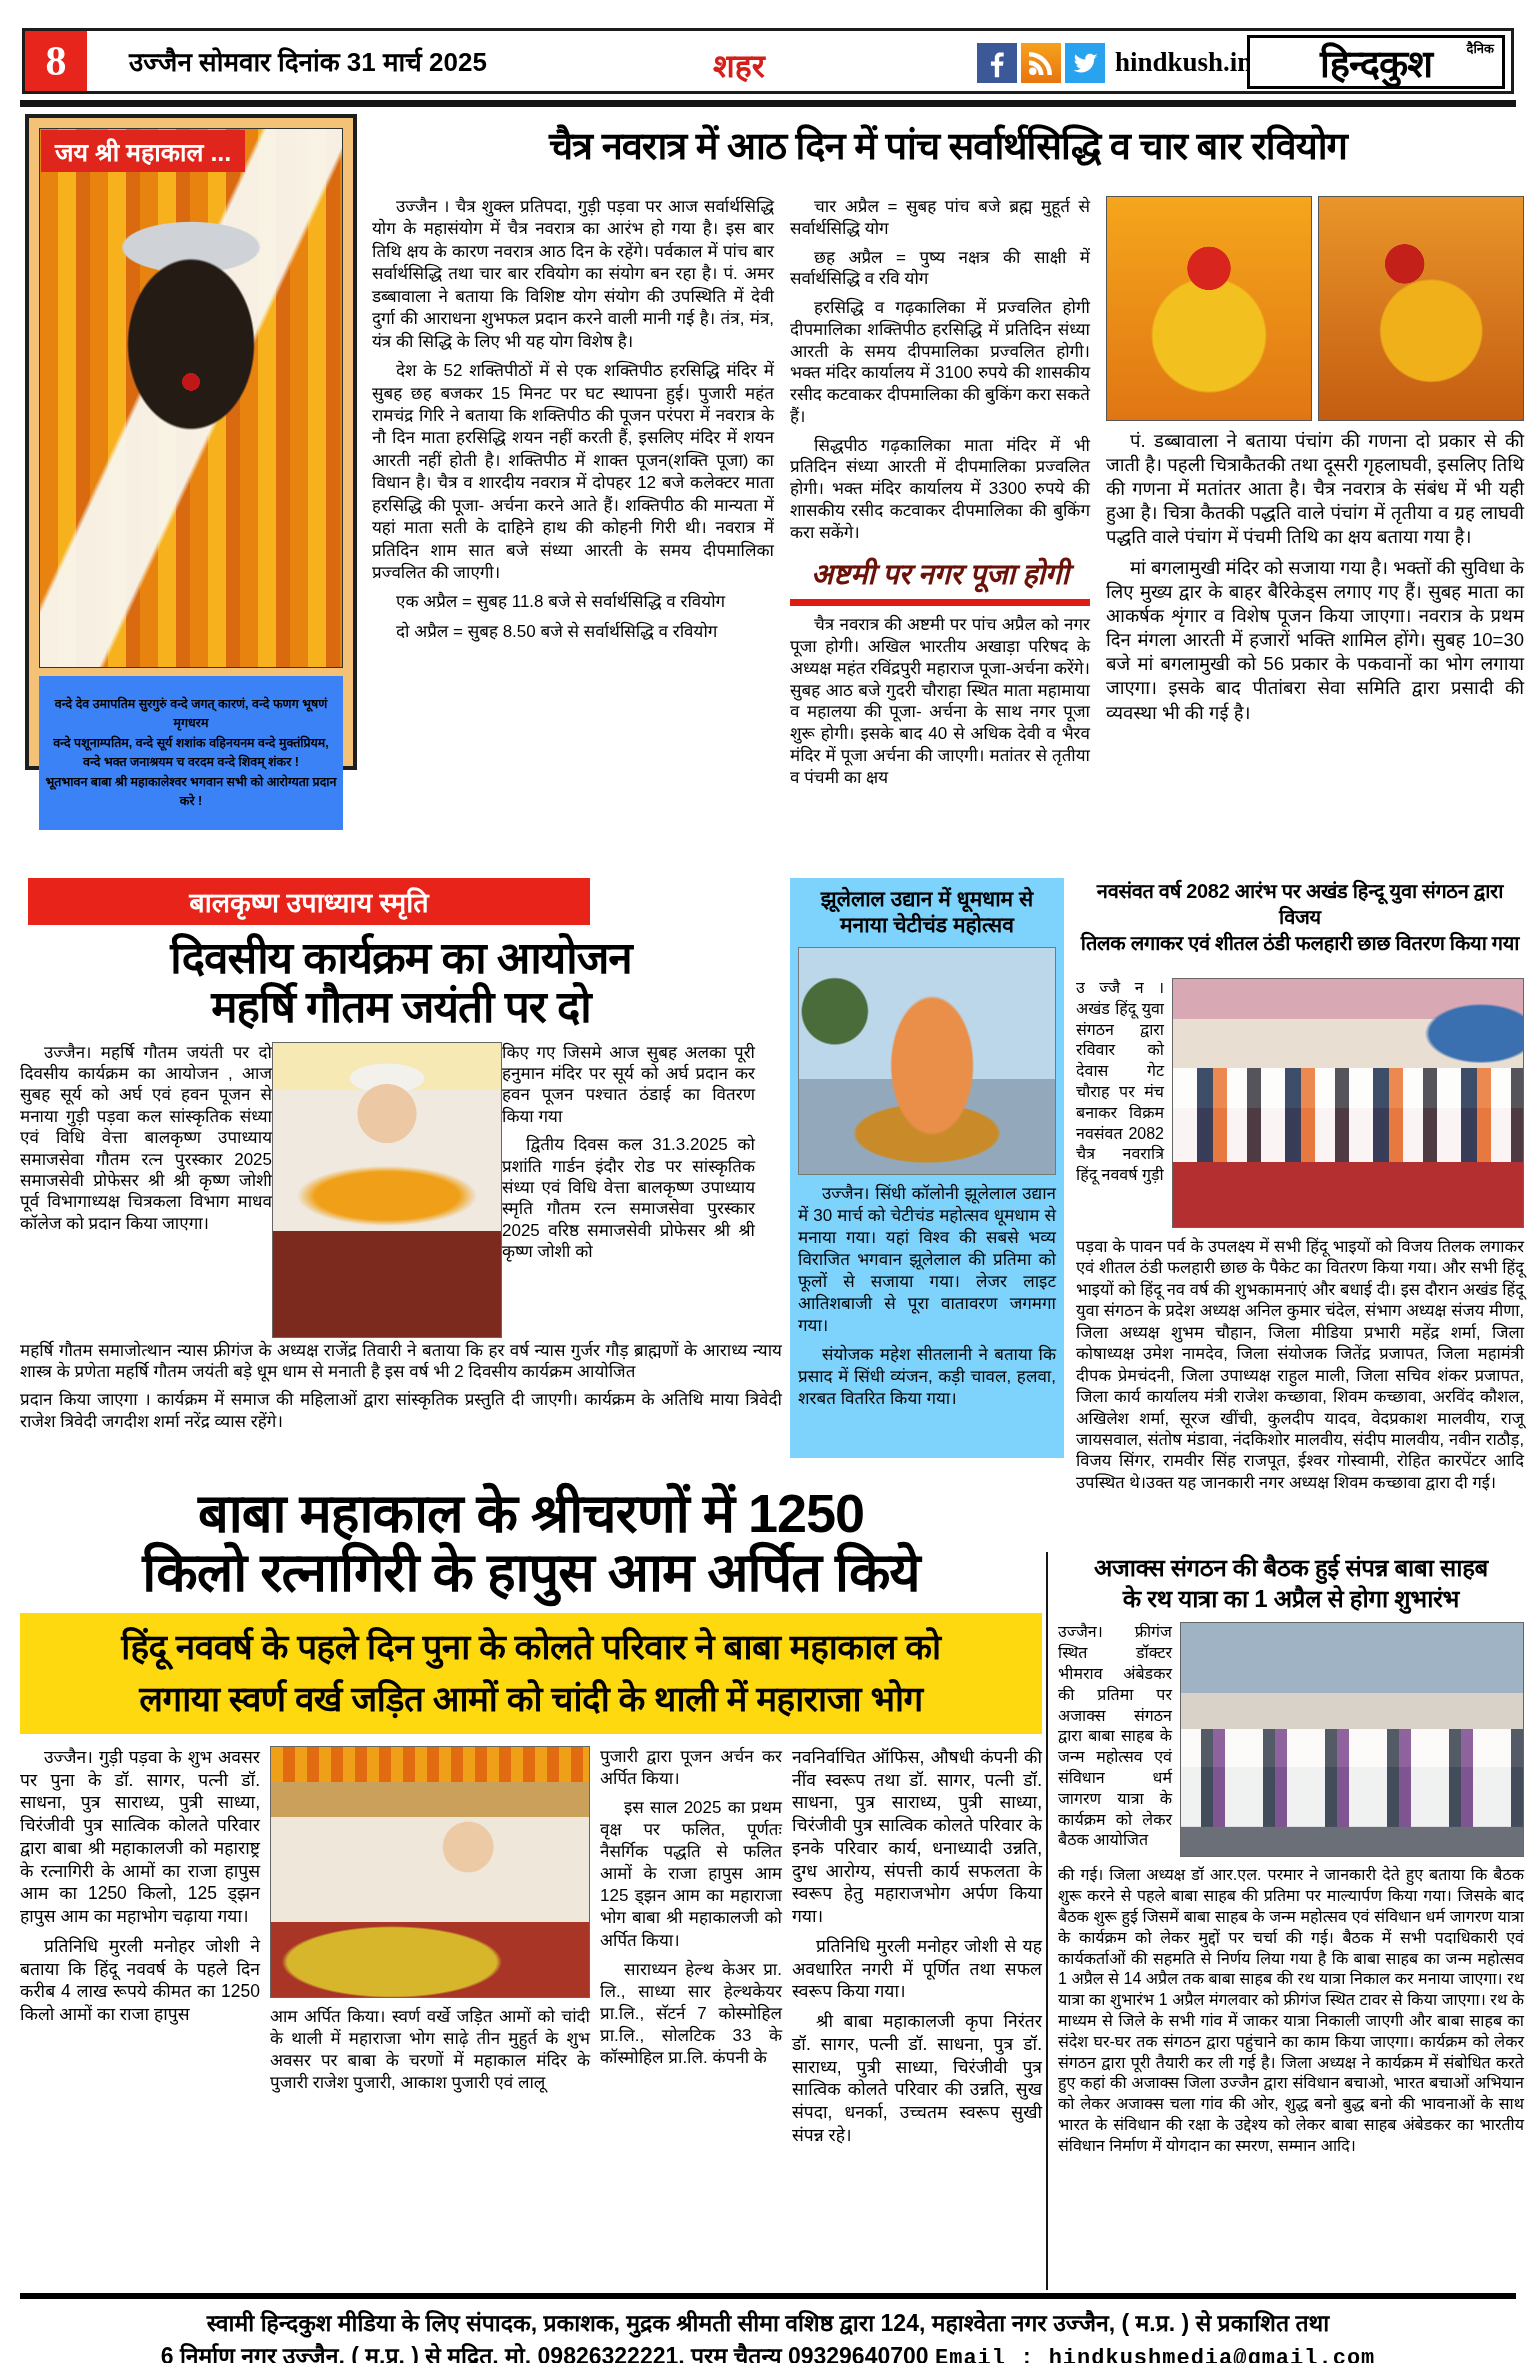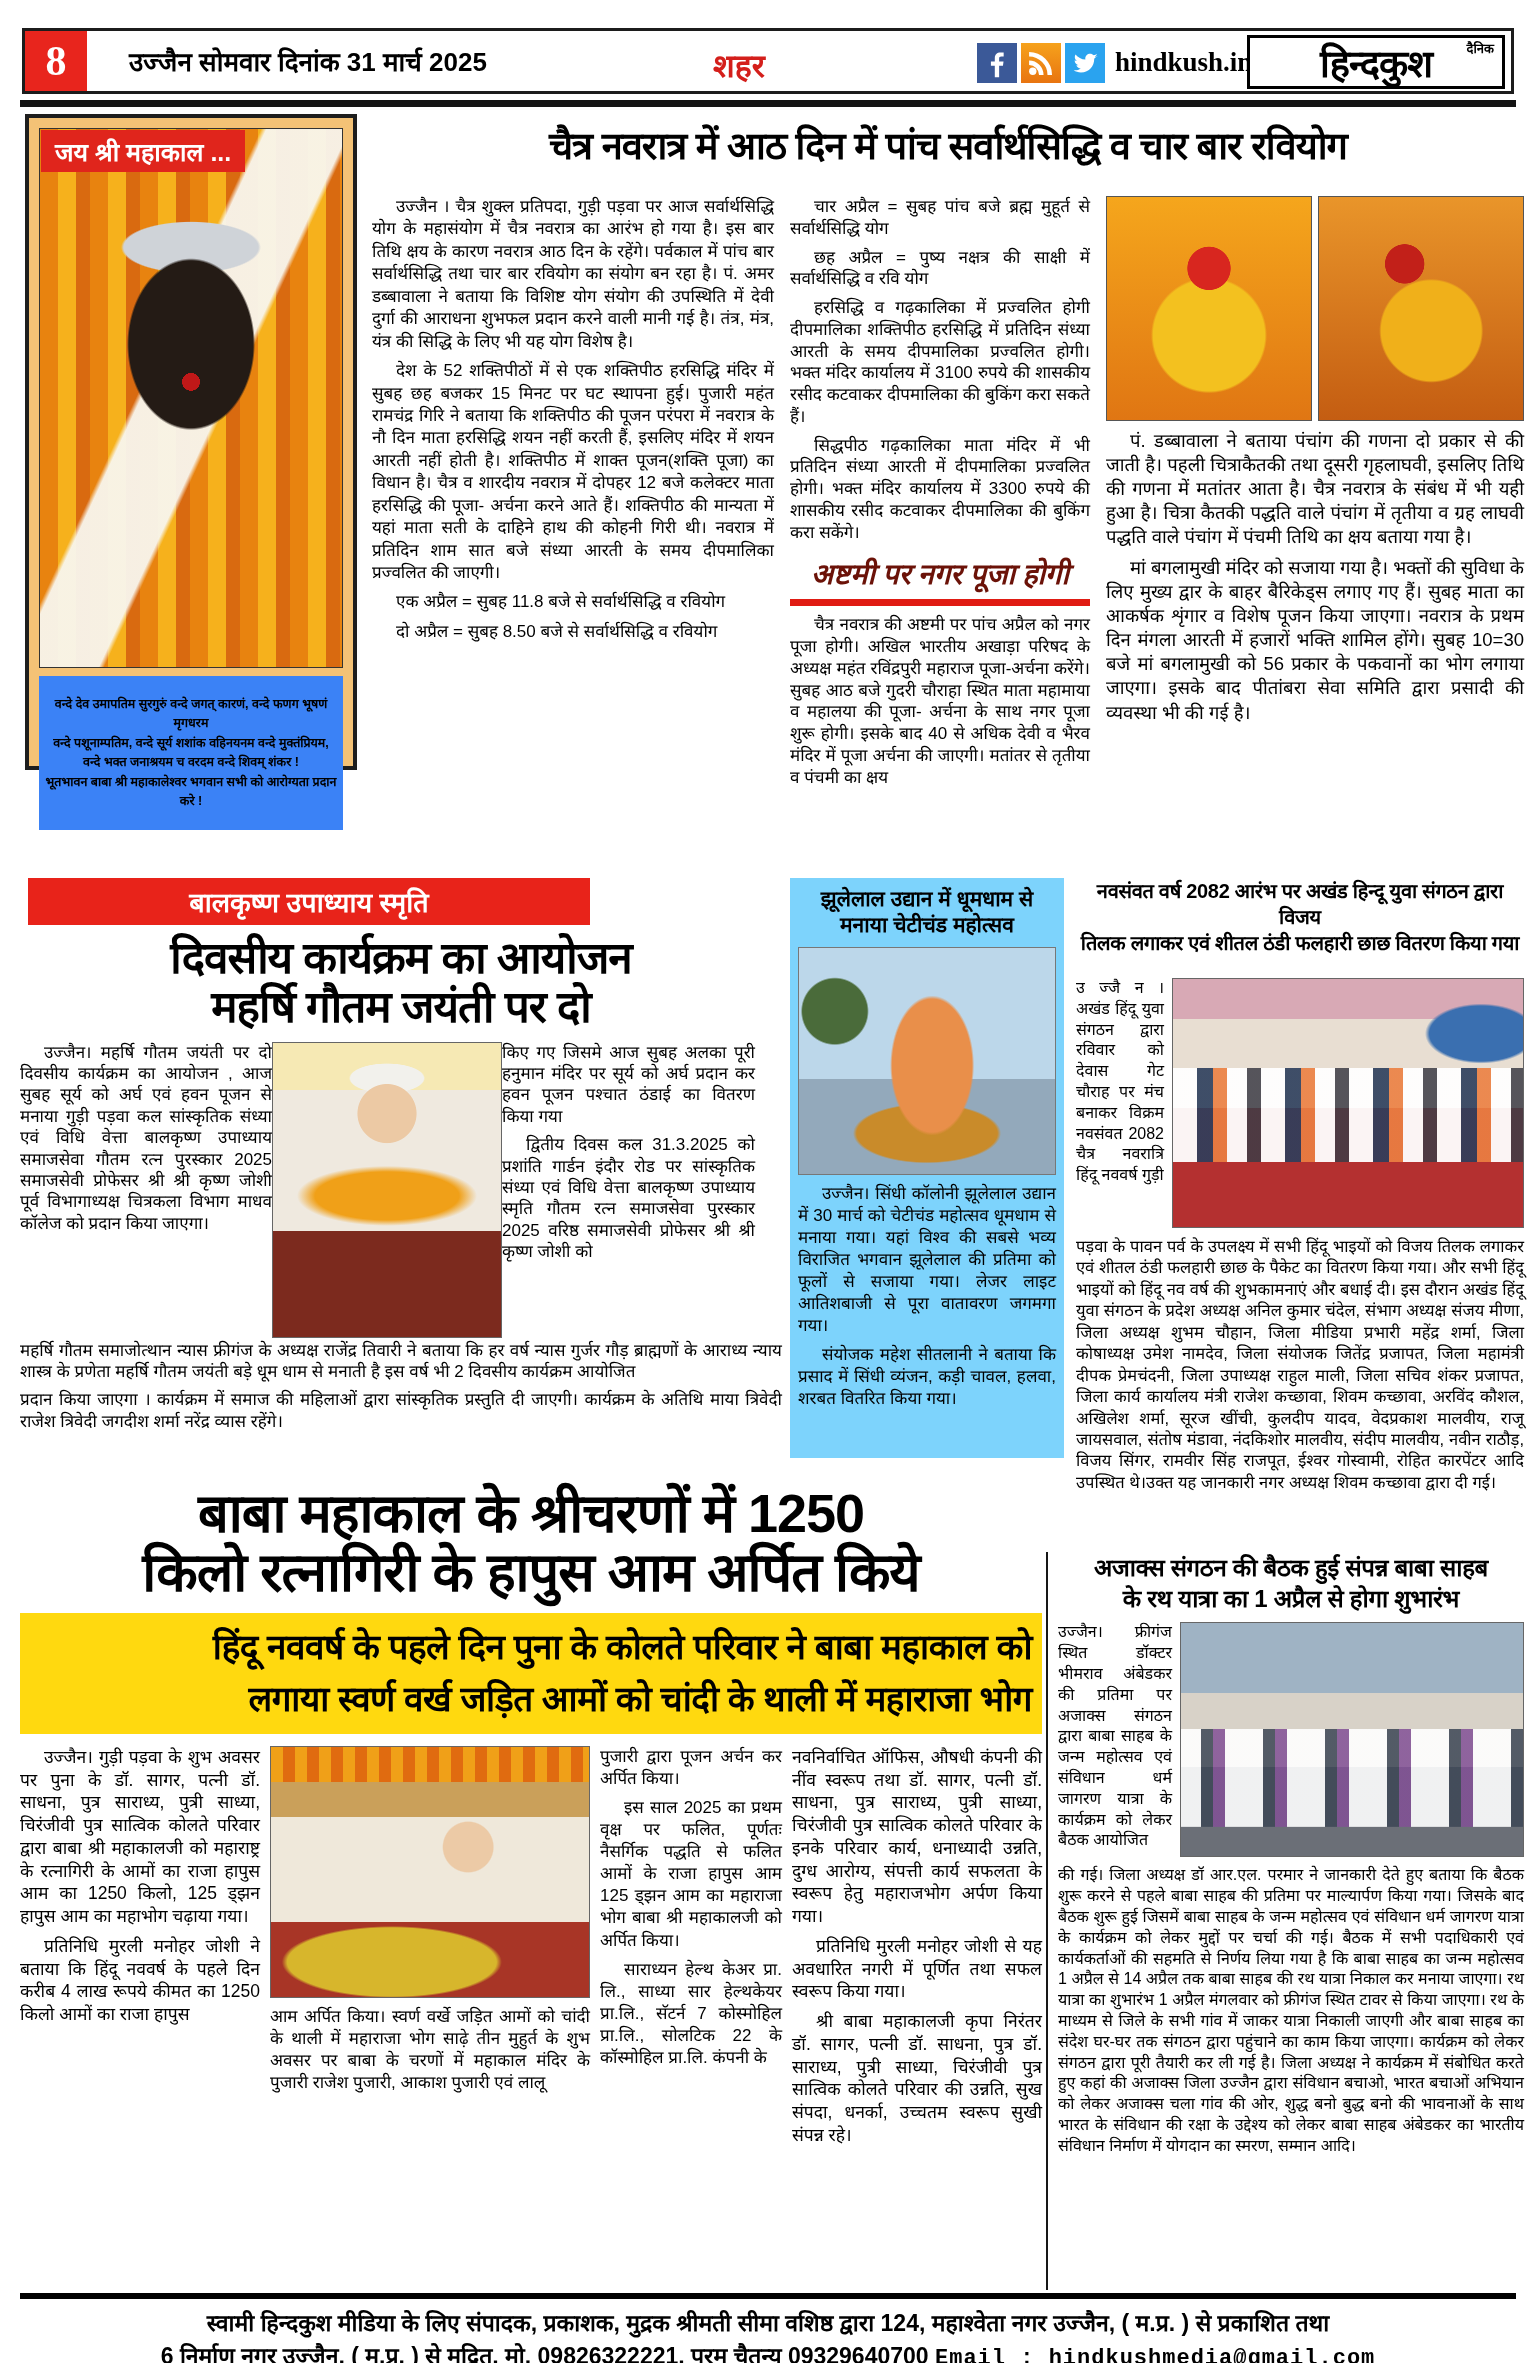--- a/index.html
+++ b/index.html
@@ -139,21 +139,21 @@
     background-position: 0 0, 0 58%, 0 0;
     background-repeat: no-repeat;
   }
   .nav-body { margin-top:8px; font-size:16.5px; line-height:1.3; }
 
   
   .mango { left:20px; top:1484px; width:1022px; }
   .mango-headline { font-size:54px; font-weight:bold; text-align:center; line-height:1.1; letter-spacing:-1px; }
   .mango-sub {
     margin-top:10px; background:#ffd90f; padding:8px 10px;
-    font-size:35px; font-weight:bold; text-align:right; line-height:1.5; letter-spacing:-0.5px;
+    font-size:35px; font-weight:bold; text-align:center; line-height:1.5; letter-spacing:-0.5px;
   }
   .mango-body { display:flex; gap:10px; margin-top:12px; }
   .mango-c1 { width:240px; font-size:17.5px; line-height:1.3; }
   .mango-c2 { width:320px; font-size:17px; line-height:1.3; }
   .mango-photo {
     width:100%; height:252px; border:1px solid #666; margin-bottom:8px;
     background-image:
       radial-gradient(ellipse 110px 36px at 38% 86%, #d7b62c 95%, transparent),
       radial-gradient(circle 26px at 62% 40%, #eccaa6 95%, transparent),
       repeating-linear-gradient(90deg, #f0a018 0 12px, #e06b10 12px 24px),
@@ -320,21 +320,21 @@
         <p class="ind">उज्जैन। गुड़ी पड़वा के शुभ अवसर पर पुना के डॉ. सागर, पत्नी डॉ. साधना, पुत्र साराध्य, पुत्री साध्या, चिरंजीवी पुत्र सात्विक कोलते परिवार द्वारा बाबा श्री महाकालजी को महाराष्ट्र के रत्नागिरी के आमों का राजा हापुस आम का 1250 किलो, 125 ड्झन हापुस आम का महाभोग चढ़ाया गया।</p>
         <p class="ind">प्रतिनिधि मुरली मनोहर जोशी ने बताया कि हिंदू नववर्ष के पहले दिन करीब 4 लाख रूपये कीमत का 1250 किलो आमों का राजा हापुस</p>
       </div>
       <div class="mango-c2">
         <div class="mango-photo"></div>
         <p>आम अर्पित किया। स्वर्ण वर्खे जड़ित आमों को चांदी के थाली में महाराजा भोग साढ़े तीन मुहुर्त के शुभ अवसर पर बाबा के चरणों में महाकाल मंदिर के पुजारी राजेश पुजारी, आकाश पुजारी एवं  लालू</p>
       </div>
       <div class="mango-c3">
         <p>पुजारी द्वारा पूजन अर्चन कर अर्पित किया।</p>
         <p class="ind">इस साल 2025 का प्रथम वृक्ष पर फलित, पूर्णतः नैसर्गिक पद्धति से फलित आमों के राजा हापुस आम 125 ड्झन आम का महाराजा भोग बाबा श्री महाकालजी को अर्पित किया।</p>
-        <p class="ind">साराध्यन हेल्थ केअर प्रा. लि., साध्या सार हेल्थकेयर प्रा.लि., सॅटर्न 7 कोस्मोहिल प्रा.लि., सोलटिक 22 के कॉस्मोहिल प्रा.लि. कंपनी के</p>
+        <p class="ind">साराध्यन हेल्थ केअर प्रा. लि., साध्या सार हेल्थकेयर प्रा.लि., सॅटर्न 7 कोस्मोहिल प्रा.लि., सोलटिक 33 के कॉस्मोहिल प्रा.लि. कंपनी के</p>
       </div>
       <div class="mango-c4">
         <p>नवनिर्वाचित ऑफिस, औषधी कंपनी की नींव स्वरूप तथा डॉ. सागर, पत्नी डॉ. साधना, पुत्र साराध्य, पुत्री साध्या, चिरंजीवी पुत्र सात्विक कोलते परिवार के इनके परिवार कार्य, धनाध्यादी उन्नति, दुग्ध आरोग्य, संपत्ती कार्य सफलता के स्वरूप हेतु महाराजभोग अर्पण किया गया।</p>
         <p class="ind">प्रतिनिधि मुरली मनोहर जोशी से यह अवधारित नगरी में पूर्णित तथा सफल स्वरूप किया गया।</p>
         <p class="ind">श्री बाबा महाकालजी कृपा निरंतर डॉ. सागर, पत्नी डॉ. साधना, पुत्र डॉ. साराध्य, पुत्री साध्या, चिरंजीवी पुत्र सात्विक कोलते परिवार की उन्नति, सुख संपदा, धनर्का, उच्चतम स्वरूप सुखी संपन्न रहे।</p>
       </div>
     </div>
   </div>
 
   <div class="abs vdivider"></div>

